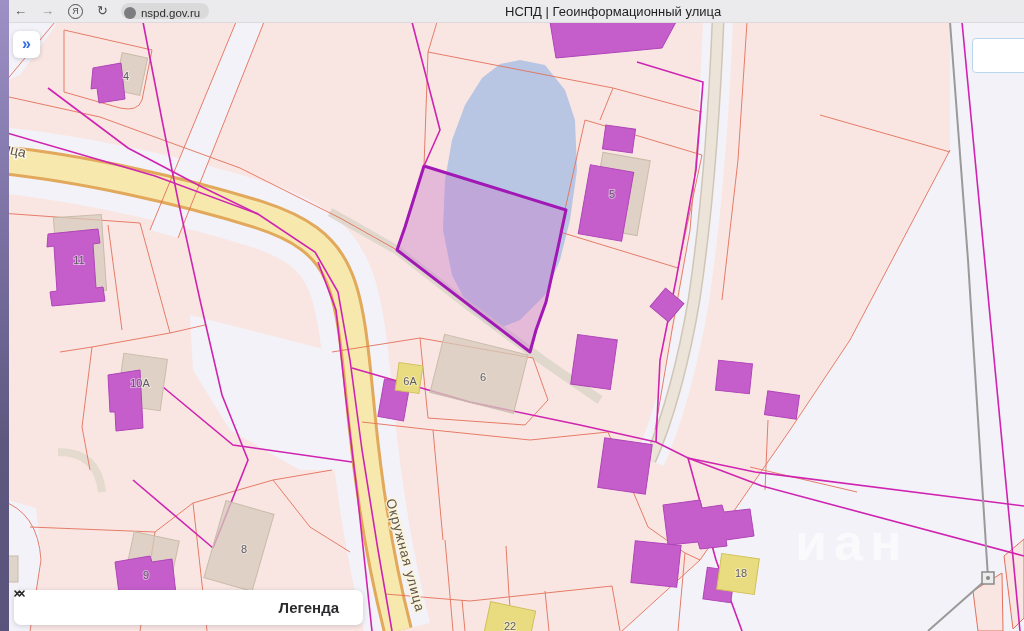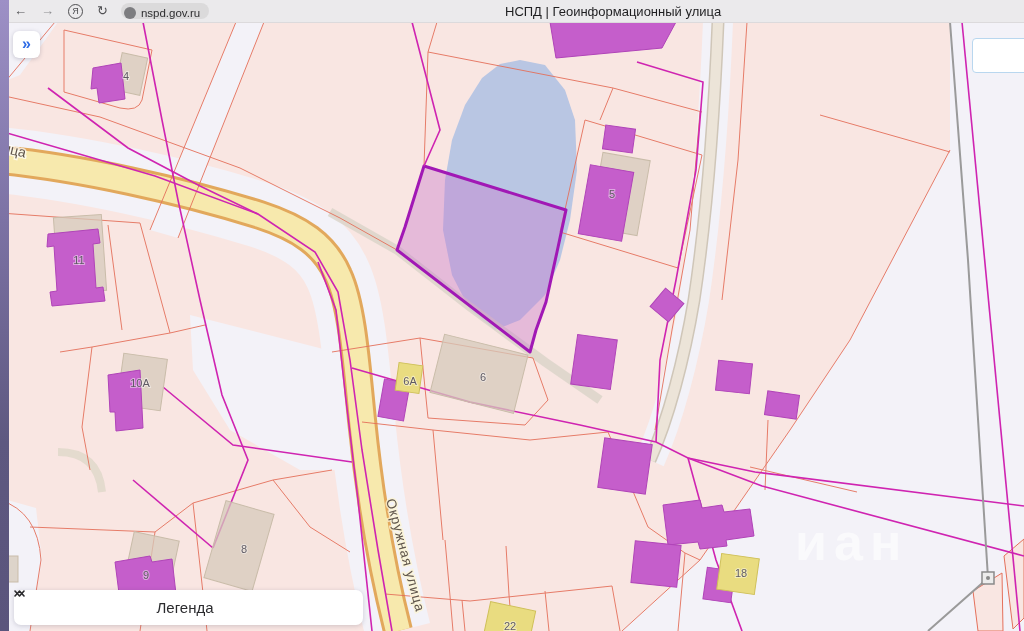--- a/index.html
+++ b/index.html
@@ -38,22 +38,22 @@
   }
   
   .expand-btn{
     position:absolute;left:13px;top:31px;width:27px;height:27px;background:#fff;
     border-radius:6px;box-shadow:0 1px 4px rgba(60,60,90,.25);z-index:20;
     color:#2e6be5;font-size:16px;font-weight:bold;text-align:center;line-height:26px;cursor:pointer;
   }
   .legend-panel{
     position:absolute;left:14px;top:590px;width:349px;height:35px;background:#fff;
     border-radius:7px;box-shadow:0 1px 5px rgba(60,60,90,.22);z-index:20;
-    display:flex;align-items:center;justify-content:center;padding:0 24px 0 17px;
-    box-sizing:border-box;cursor:pointer;
+    display:flex;align-items:center;justify-content:flex-end;padding:0 24px 0 17px;
+    box-sizing:border-box;cursor:pointer;font-weight:bold;
   }
   .legend-label{font-size:15px;color:#2b2b2e;}
   .info-box{
     position:absolute;left:972px;top:38px;width:70px;height:33px;background:#fff;
     border:1px solid #b9d7ef;border-radius:4px;z-index:20;
   }
   svg{position:absolute;top:0;left:0;}
   svg text{font-family:"Liberation Sans",sans-serif;}
   .plabel{font-size:11px;fill:#5f5a64;paint-order:stroke;stroke:rgba(255,255,255,.45);stroke-width:2px;}
   .street{font-size:13.5px;fill:#5e544b;letter-spacing:1px;paint-order:stroke;stroke:rgba(252,244,210,.75);stroke-width:3px;}

